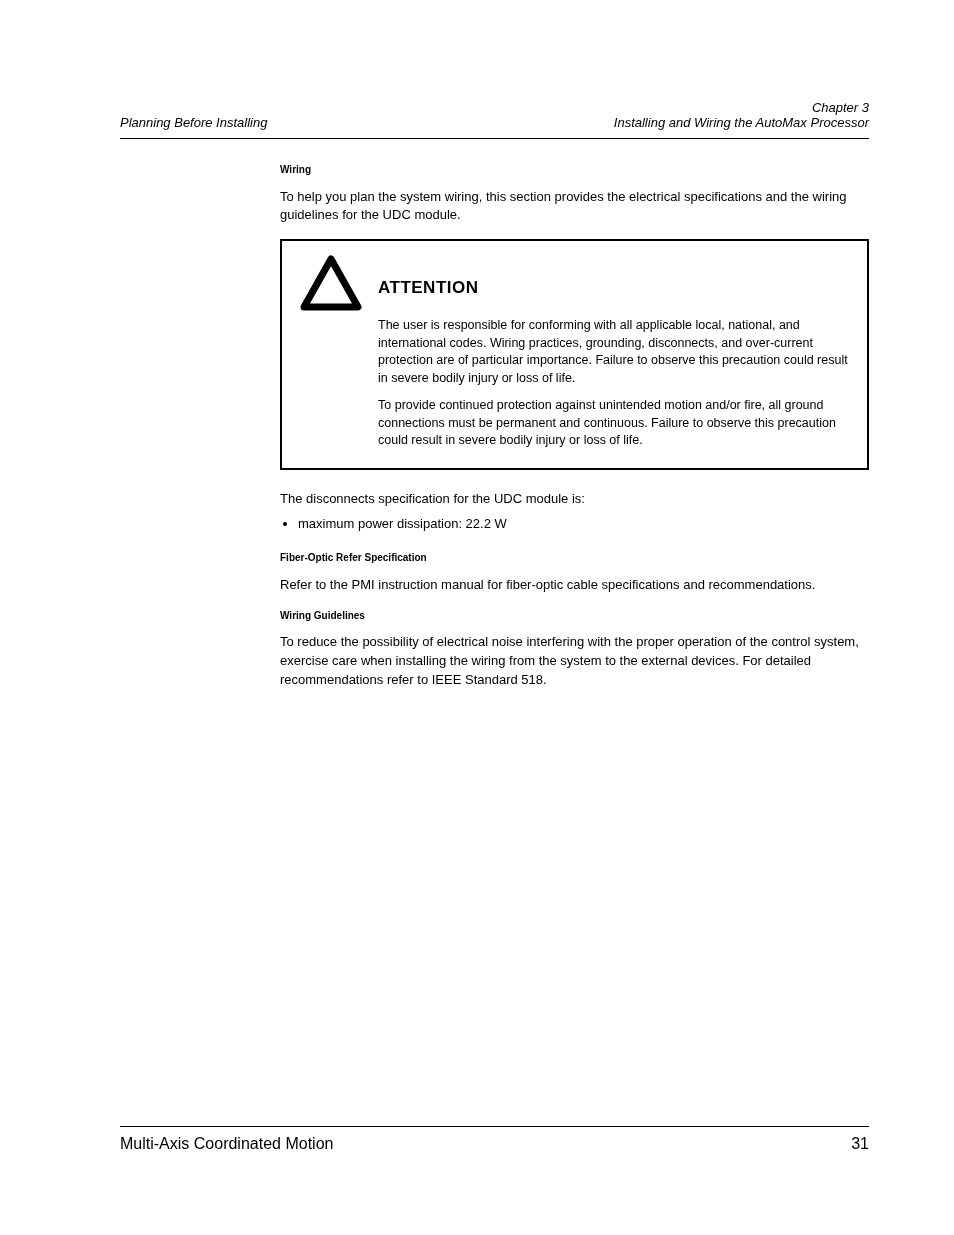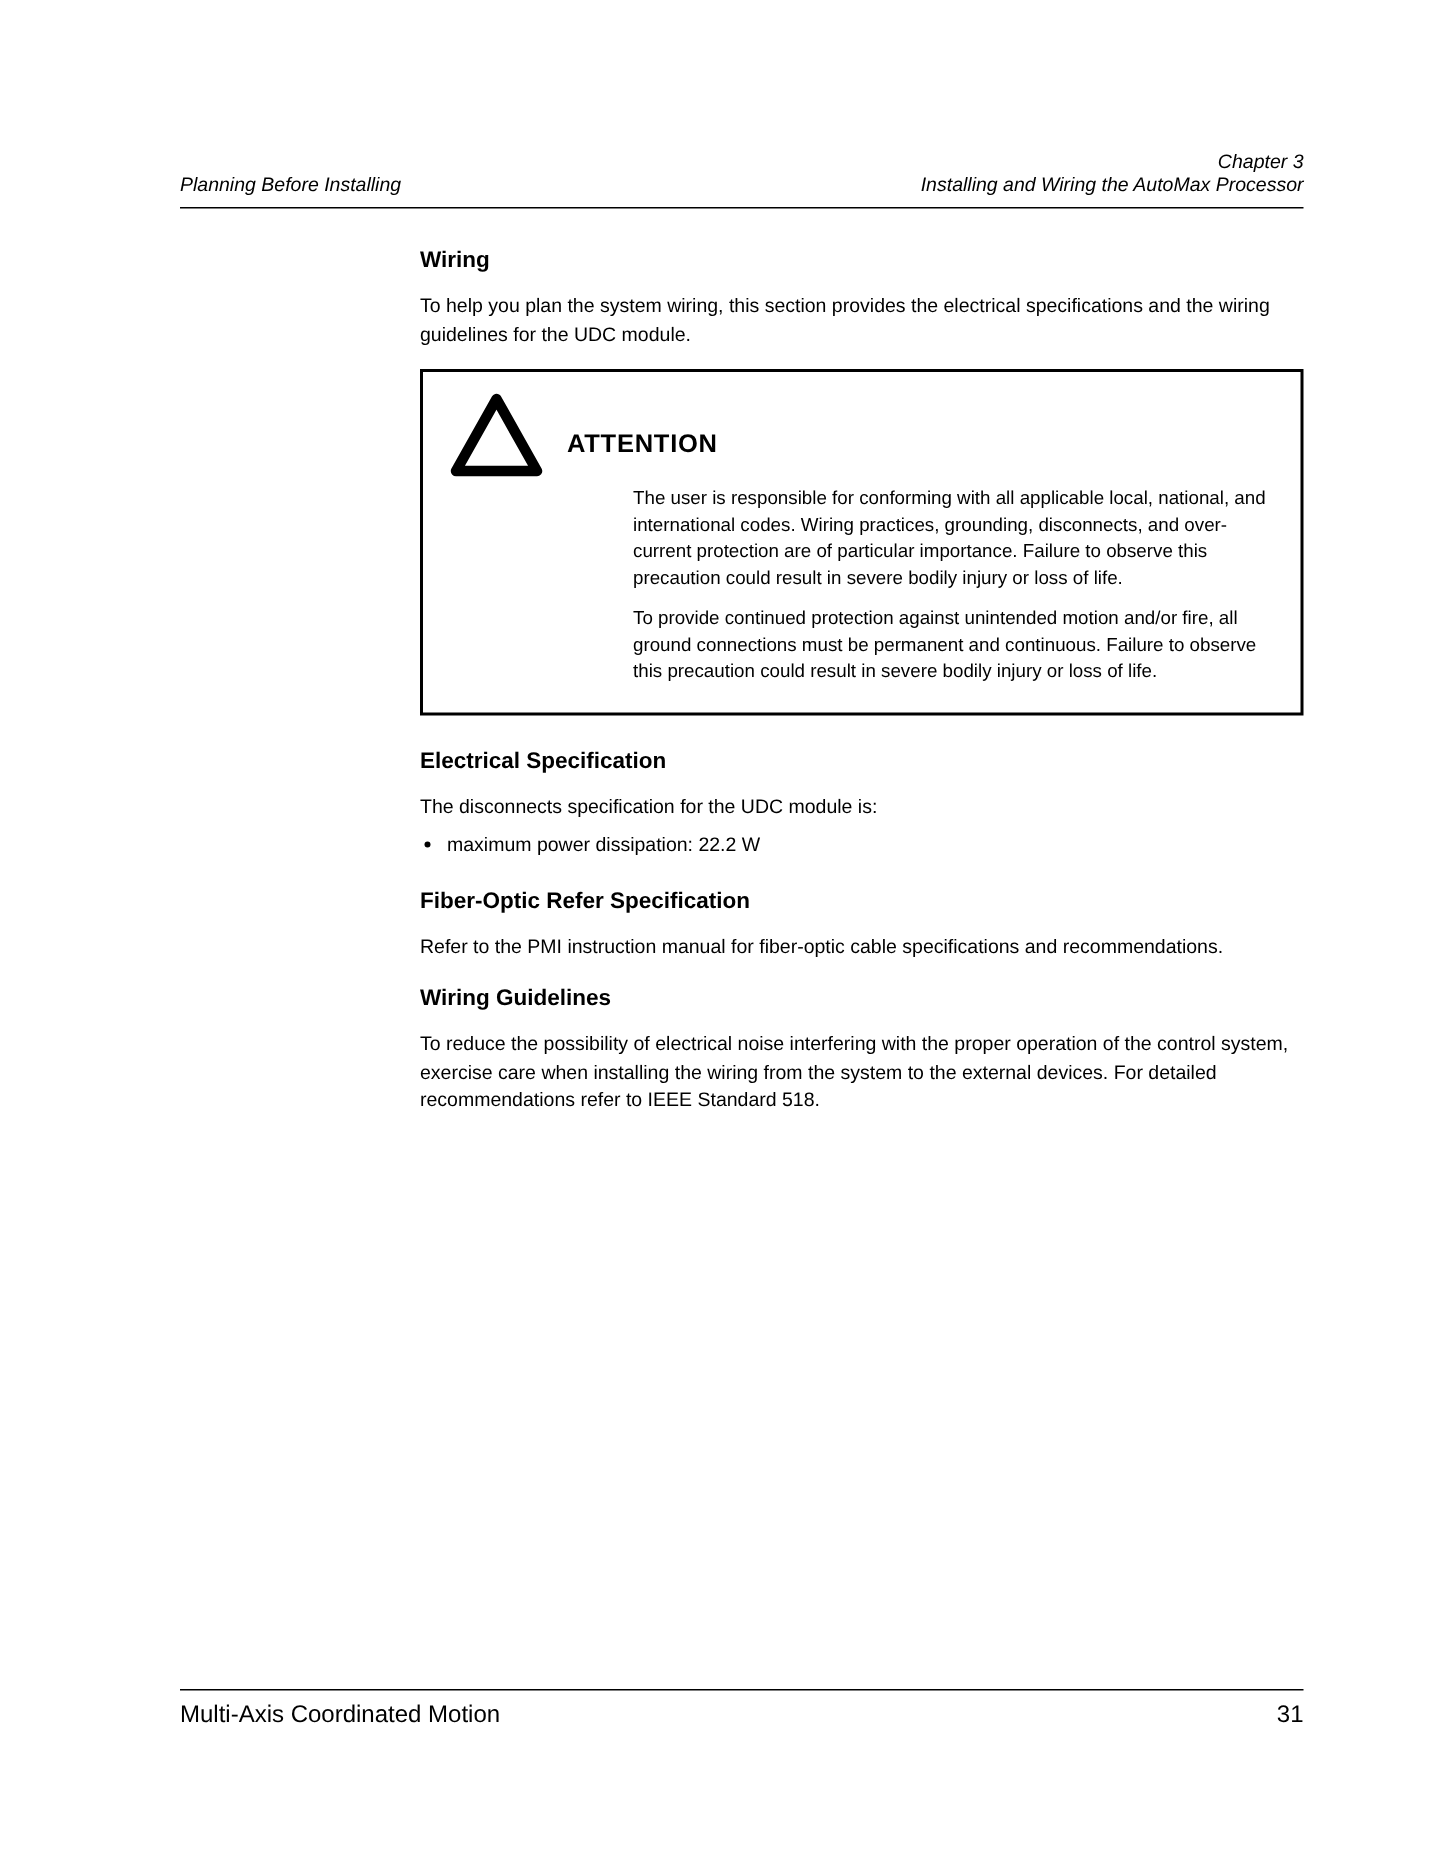--- a/index.html
+++ b/index.html
@@ -37,21 +37,21 @@
     border-top: 1px solid #000;
     margin: 2px 0 24px 0;
   }
   .content {
     margin-left: 160px; 
     font-size: 13px;
     line-height: 1.45;
   }
   .h2 {
     font-weight: bold;
-    font-size: 15px;
+    font-size: 10px;
     margin: 4px 0 10px 0;
   }
   .para {
     margin: 0 0 14px 0;
   }
   .warning-box {
     border: 2px solid #000;
     padding: 14px 18px 18px 18px;
     margin: 8px 0 20px 0;
     position: relative;
@@ -71,21 +71,20 @@
     font-size: 17px;
     letter-spacing: 0.5px;
     padding-top: 10px;
   }
   .warning-body {
     margin-top: 6px;
     margin-left: 78px;
   }
   .warning-body .para {
     margin-bottom: 10px;
-    margin-left: 44px;
   }
   .footer {
     position: absolute;
     bottom: 82px;
     left: 120px;
     right: 85px;
   }
   .hr-bot {
     border: none;
     border-top: 1px solid #000;
@@ -124,21 +123,20 @@
           </svg>
         </span>
         <span class="warning-title">ATTENTION</span>
       </div>
       <div class="warning-body">
         <p class="para">The user is responsible for conforming with all applicable local, national, and international codes. Wiring practices, grounding, disconnects, and over-current protection are of particular importance. Failure to observe this precaution could result in severe bodily injury or loss of life.</p>
         <p class="para" style="margin-bottom:0">To provide continued protection against unintended motion and/or fire, all ground connections must be permanent and continuous. Failure to observe this precaution could result in severe bodily injury or loss of life.</p>
       </div>
     </div>
 
-    <div class="h2">Electrical Specification</div>
     <p class="para" style="margin-bottom:6px">The disconnects specification for the UDC module is:</p>
     <ul style="margin:0 0 18px 18px; padding:0;">
       <li>maximum power dissipation: 22.2 W</li>
     </ul>
 
     <div class="h2">Fiber-Optic Refer Specification</div>
     <p class="para">Refer to the PMI instruction manual for fiber-optic cable specifications and recommendations.</p>
 
     <div class="h2">Wiring Guidelines</div>
     <p class="para">To reduce the possibility of electrical noise interfering with the proper operation of the control system, exercise care when installing the wiring from the system to the external devices. For detailed recommendations refer to IEEE Standard 518.</p>

